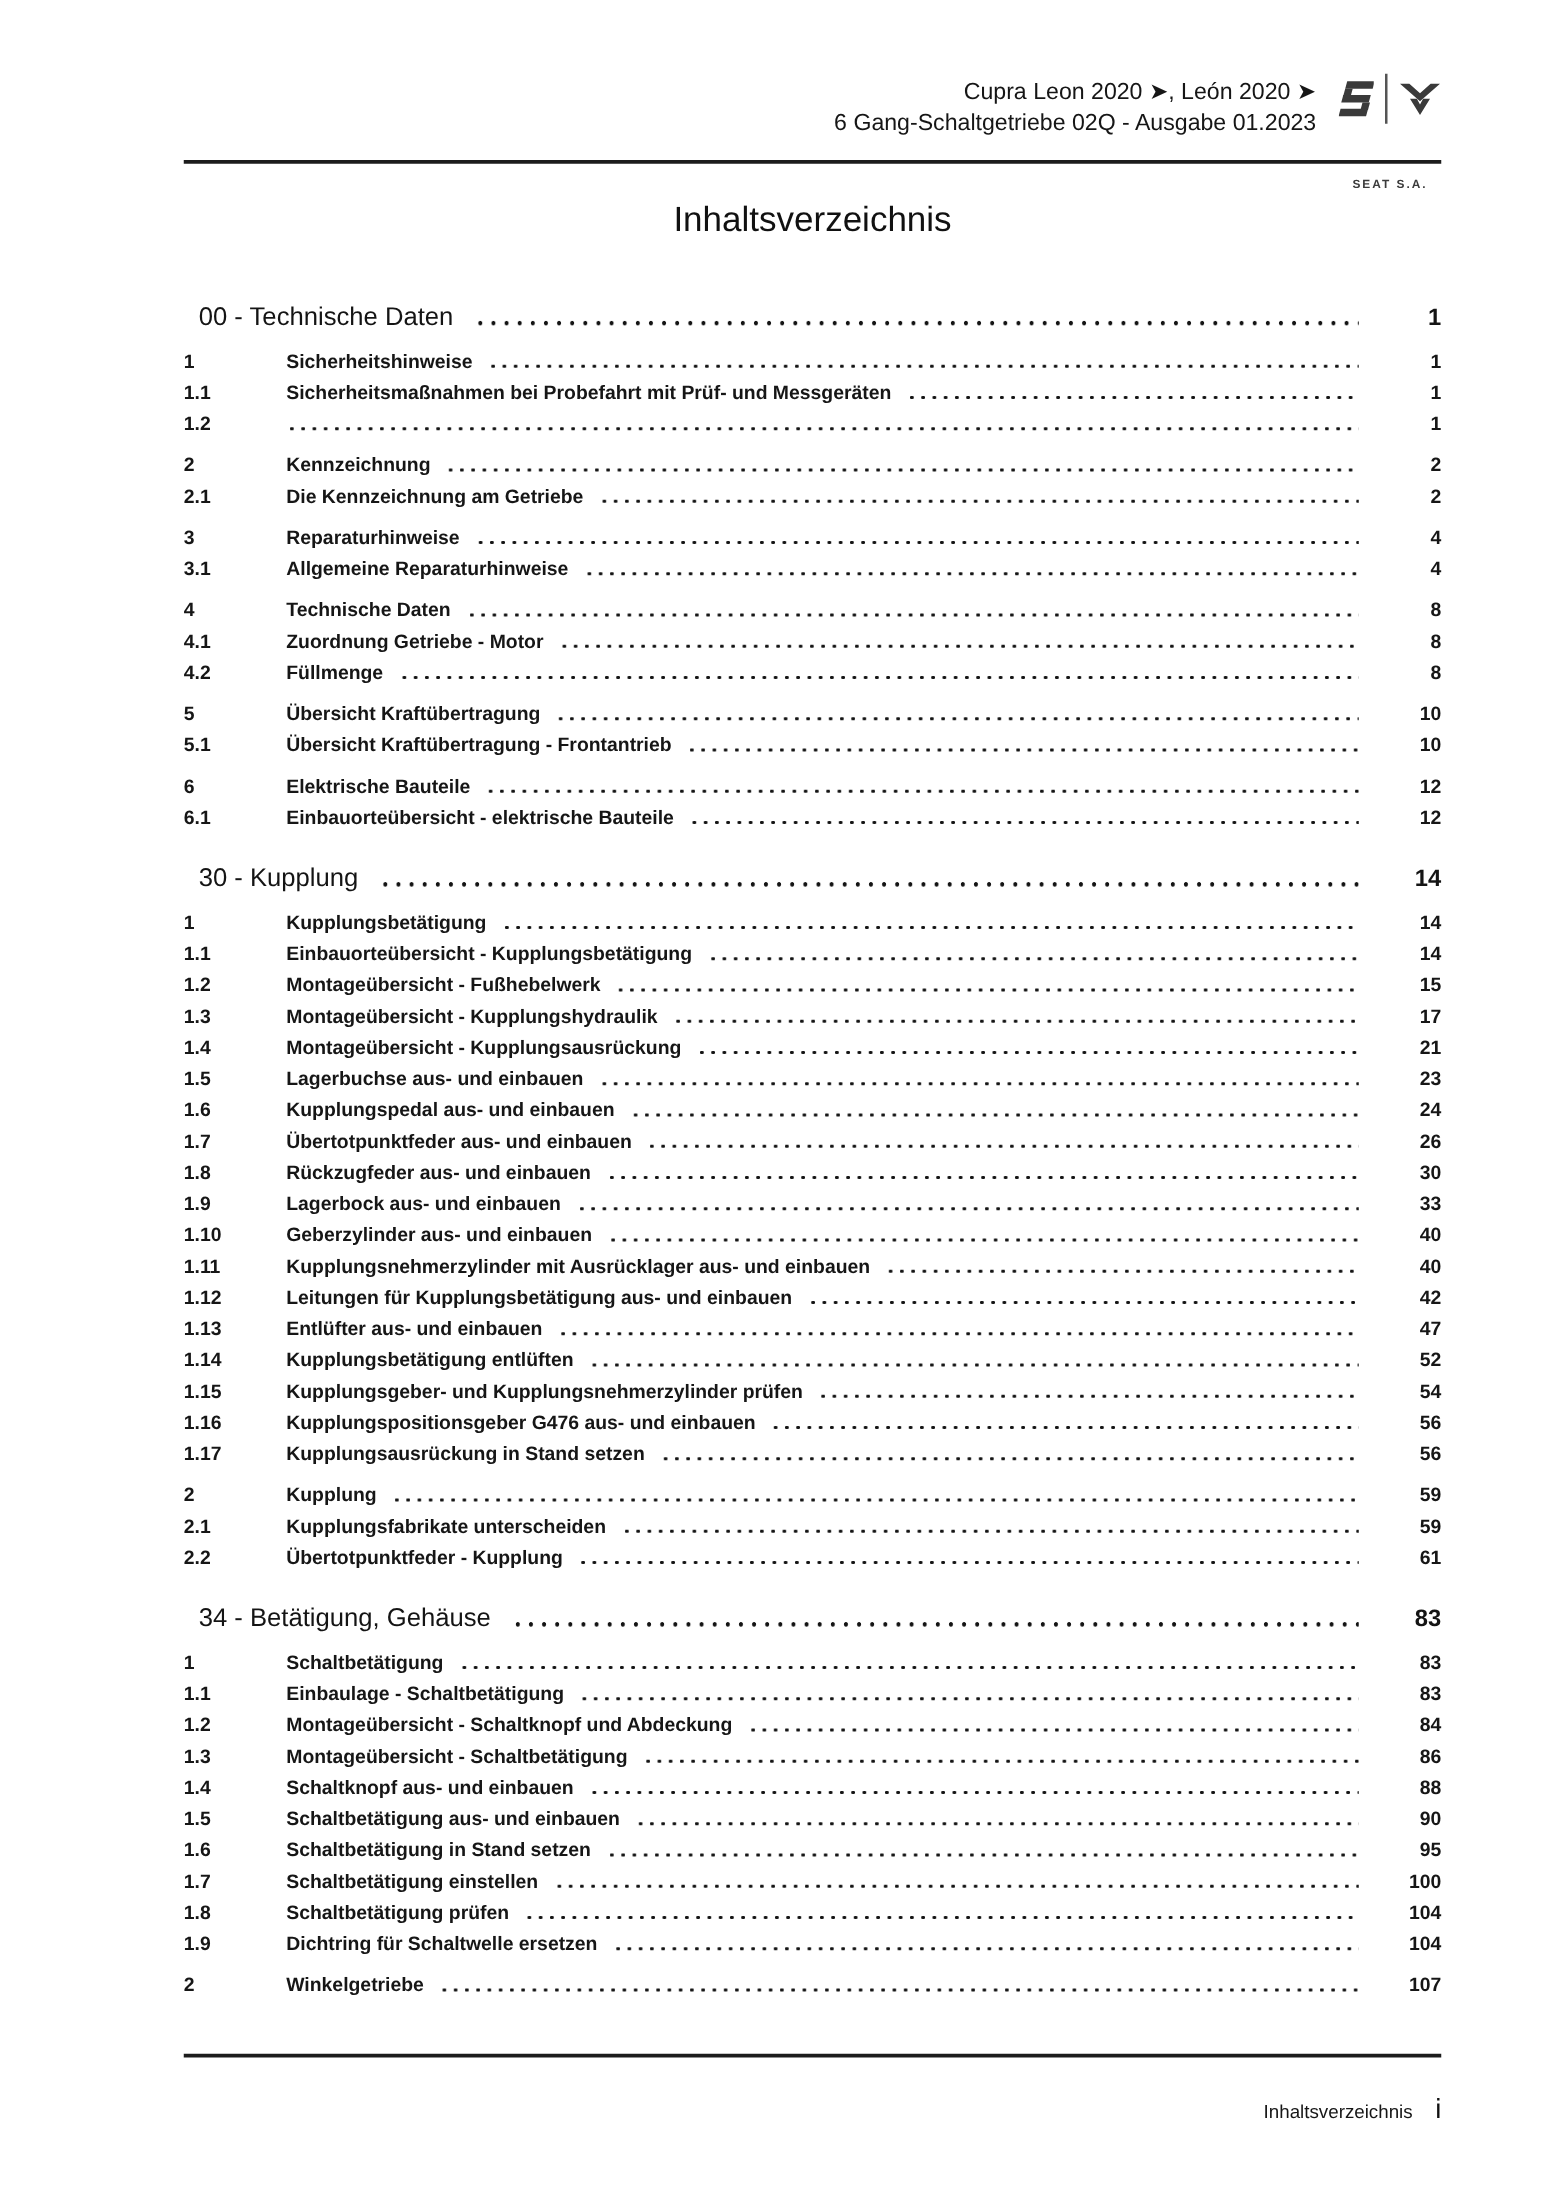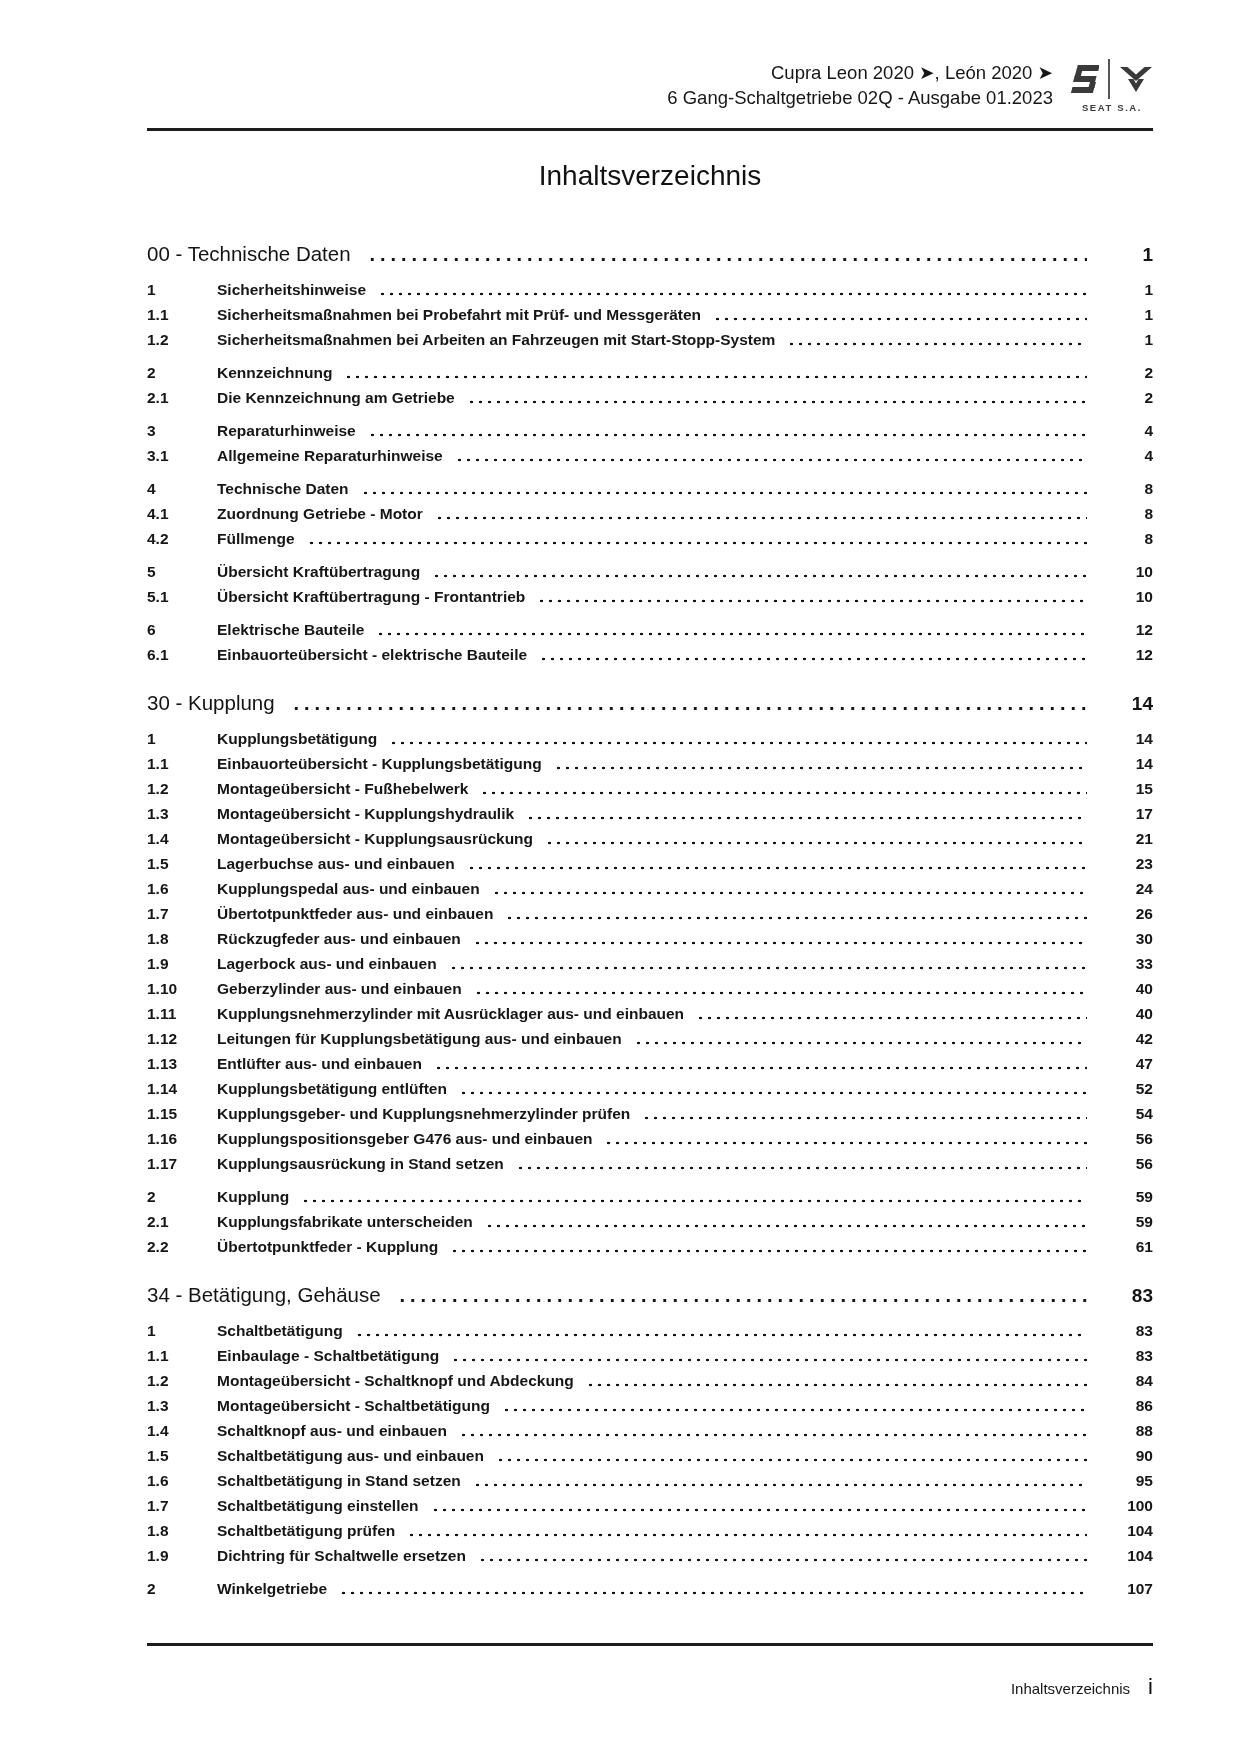--- a/index.html
+++ b/index.html
@@ -13,21 +13,21 @@
 
   
   .header{
     position:absolute;top:60px;left:147px;width:1006px;
     display:flex;justify-content:flex-end;align-items:flex-start;
   }
   .header-text{
     text-align:right;font-size:18.5px;line-height:25px;color:#161616;
     white-space:nowrap;
   }
-  .brand{margin-left:18px;display:flex;flex-direction:column;align-items:center;}
+  .brand{margin-left:18px;display:flex;flex-direction:column;align-items:center;gap:40px;}
   .logo-row{display:flex;align-items:center;height:38px;}
   .logo-row svg{display:block;}
   .vsep{width:2px;height:40px;background:#555;margin:0 9px;}
   .brand-name{
     margin-top:4px;font-size:9.5px;font-weight:bold;letter-spacing:1.6px;
     color:#3c3c3c;white-space:nowrap;
   }
   .hrule{
     position:absolute;top:128px;left:147px;width:1006px;height:0;
     border-top:3px solid #1c1c1c;
@@ -37,21 +37,21 @@
   .doc-title{
     position:absolute;top:160px;left:147px;width:1006px;
     text-align:center;font-size:28px;font-weight:400;color:#111;margin:0;
   }
 
   
   .toc{position:absolute;top:240px;left:147px;width:1006px;}
   .toc-row{display:flex;align-items:baseline;}
   .entry{font-size:15.5px;line-height:25px;color:#161616;font-weight:bold;}
   .entry .num{flex:none;width:70px;}
-  .etitle{flex:none;white-space:nowrap;}
+  .etitle{flex:none;white-space:nowrap;margin-left:12px;}
   .heading{font-weight:bold;margin-top:8px;}
   .dots{
     flex:1;height:4px;margin:0 8px 0 12px;align-self:baseline;
     transform:translateY(1px);
     background-image:radial-gradient(circle,#151515 1.3px,rgba(0,0,0,0) 1.55px);
     background-size:9px 4px;background-repeat:repeat-x;background-position:0 100%;
   }
   .page-num{flex:none;width:58px;text-align:right;}
   .chapter{font-size:20.5px;line-height:28px;margin-top:22px;margin-bottom:6px;color:#141414;}
   .chapter:first-child{margin-top:0;}
@@ -122,21 +122,20 @@
         <span class="page-num">1</span>
       </div>
       <div class="toc-row entry">
         <span class="num">1.1</span>
         <span class="etitle">Sicherheitsmaßnahmen bei Probefahrt mit Prüf- und Messgeräten</span>
         <span class="dots"></span>
         <span class="page-num">1</span>
       </div>
       <div class="toc-row entry">
         <span class="num">1.2</span>
-        <span class="etitle">Sicherheitsmaßnahmen bei Arbeiten an Fahrzeugen mit Start-Stopp-System</span>
         <span class="dots"></span>
         <span class="page-num">1</span>
       </div>
       <div class="toc-row entry heading">
         <span class="num">2</span>
         <span class="etitle">Kennzeichnung</span>
         <span class="dots"></span>
         <span class="page-num">2</span>
       </div>
       <div class="toc-row entry">

